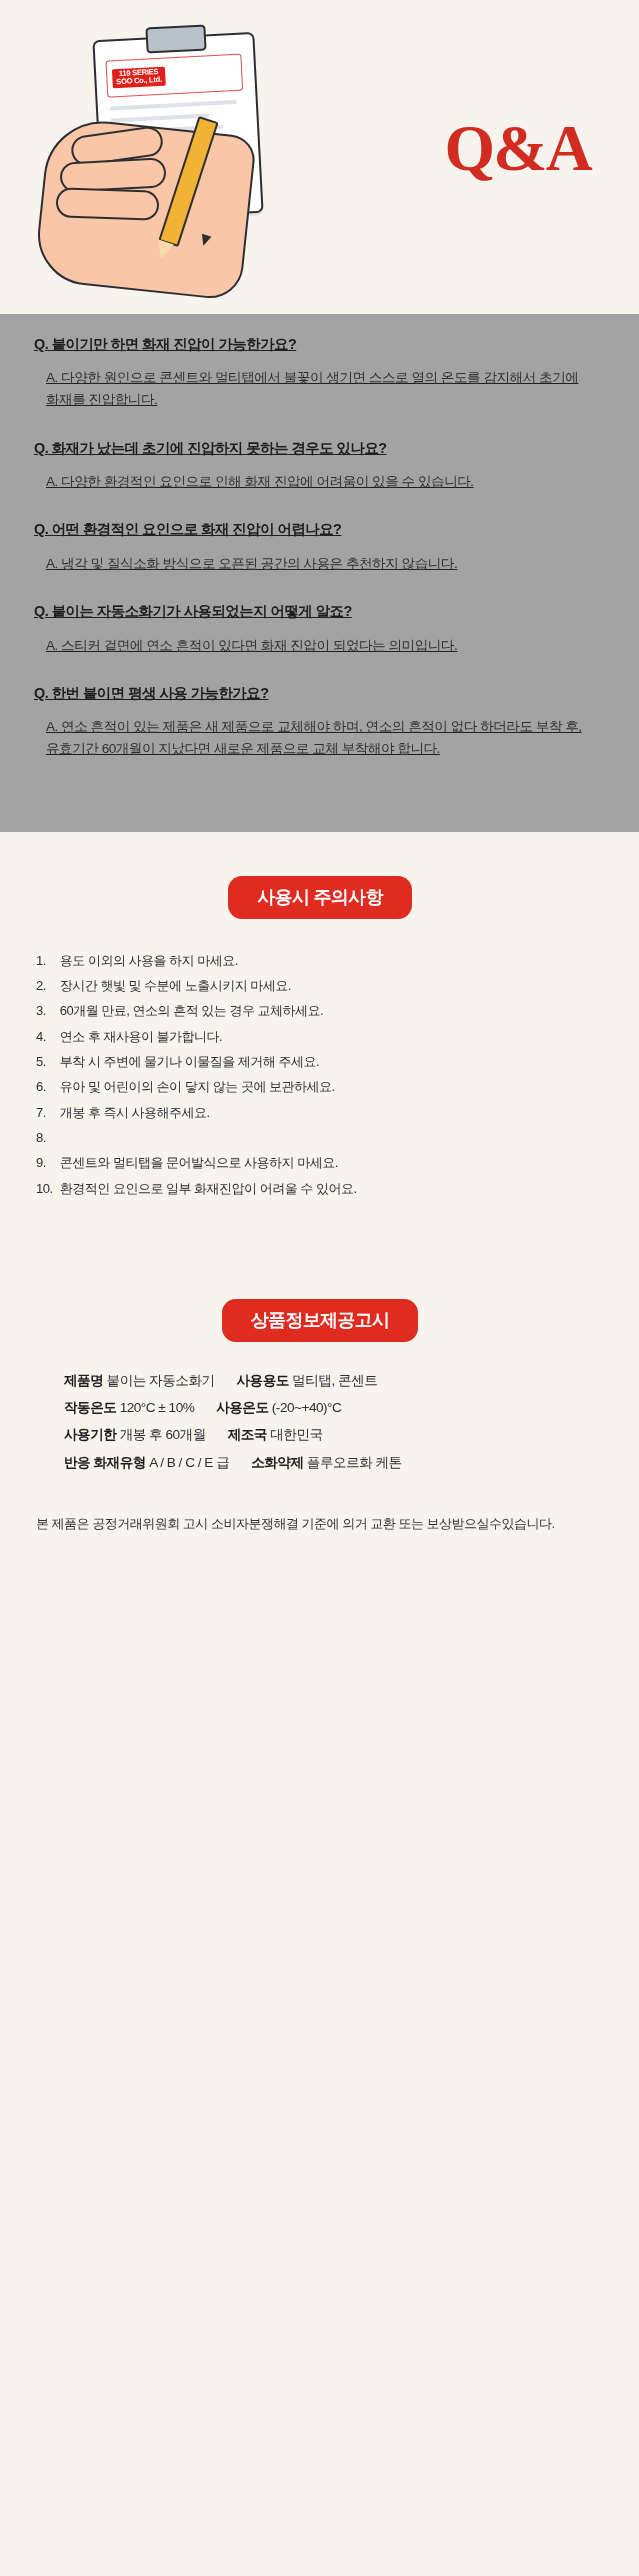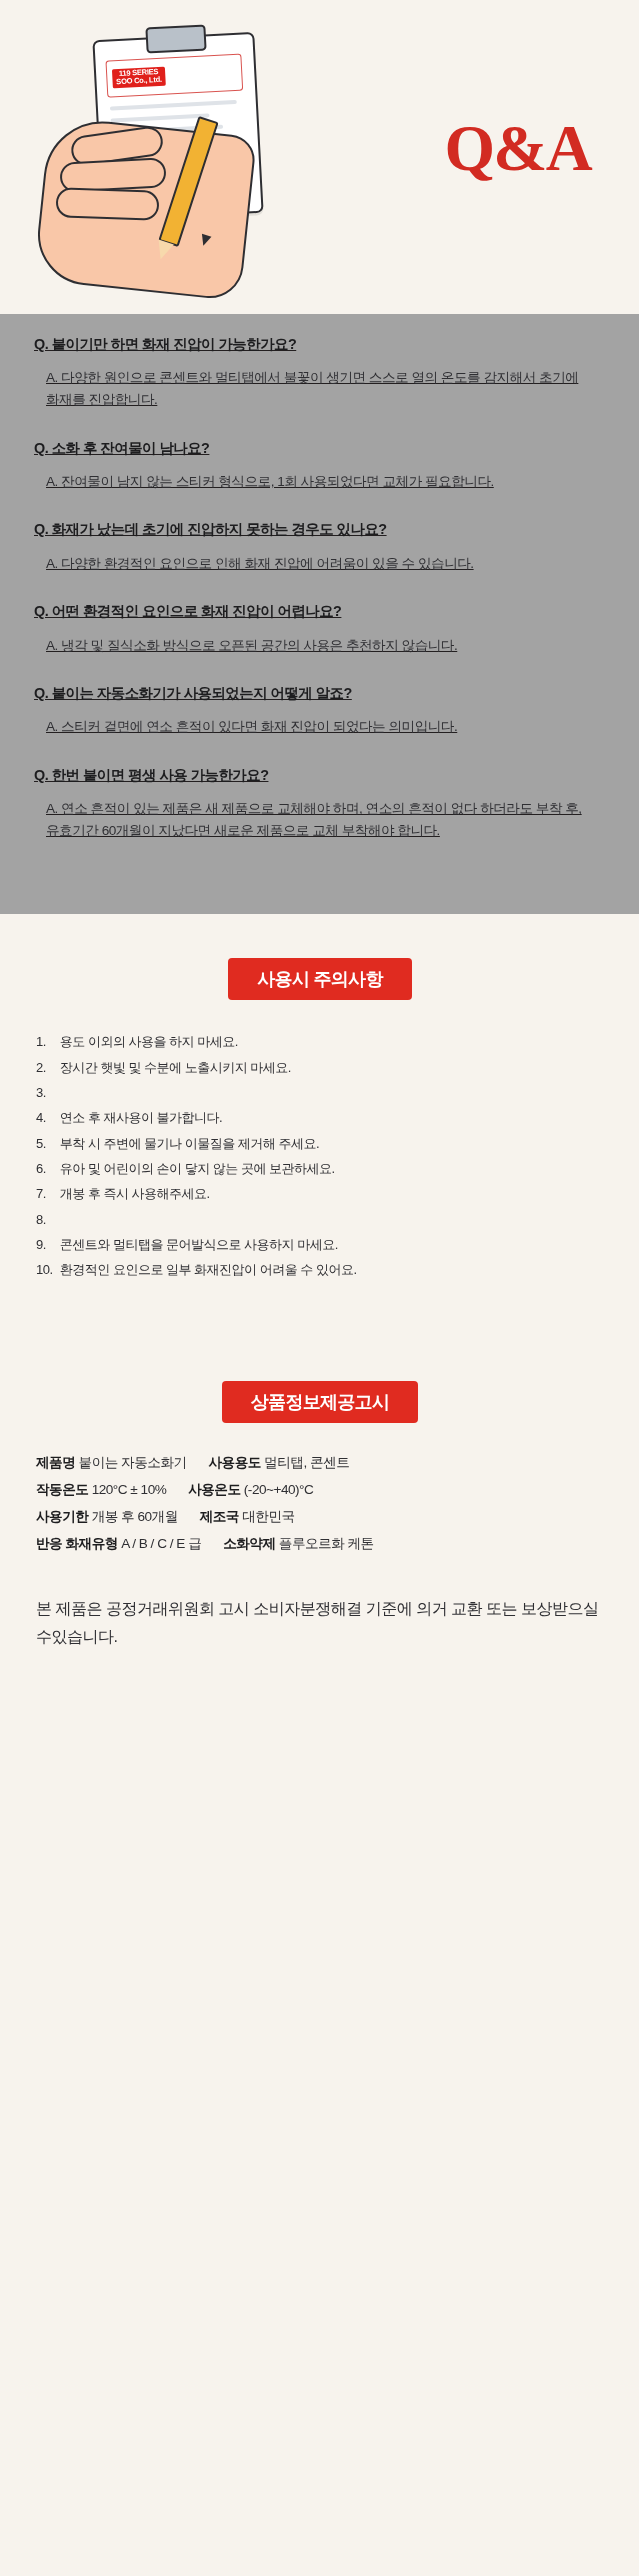--- a/index.html
+++ b/index.html
@@ -224,21 +224,21 @@
   }
   .ribbon {
     display: inline-block;
     position: relative;
     background: #e02b20;
     color: #ffffff;
     font-size: 18px;
     font-weight: bold;
     letter-spacing: -0.7px;
     padding: 9.3px 29px;
-    border-radius: 4px;
+    border-radius: 14px;
   }
   .ribbon:before,
   .ribbon:after {
     content: "";
     position: absolute;
     top: 7.6px;
     width: 18.7px;
     height: 25.5px;
     background: #b01a12;
     z-index: -1;
@@ -256,40 +256,41 @@
     color: #2f2f33;
     letter-spacing: -0.5px;
     display: flex;
     gap: 5.1px;
   }
   .caution-item .num { min-width: 18.7px; }
 
   
   .info-wrap {
     padding: 25.5px 36px 8.5px 36px;
+    margin-left: 28px;
   }
   .info-row {
     font-size: 13.6px;
     line-height: 2.0;
     letter-spacing: -0.5px;
     color: #2f2f33;
   }
   .info-row .lbl {
     font-weight: bold;
     color: #1d1d1f;
   }
   .info-row .gap { display: inline-block; width: 15.3px; }
   .info-fade {
     height: 13.6px;
     background: linear-gradient(to bottom, rgba(247,243,237,0) 0%, rgba(247,243,237,1) 90%);
     margin-top: -3.4px;
   }
   .info-note {
     padding: 18.7px 36px 34px 36px;
-    font-size: 16px;
+    font-size: 13px;
     line-height: 1.75;
     color: #2f2f33;
     letter-spacing: -0.5px;
   }
 </style>
 </head>
 <body>
 
 <div class="page">
 
@@ -325,24 +326,20 @@
     <div class="hero-title">Q&amp;A</div>
   </div>
 
   <div class="qa-wrap">
 
     <div class="qa-block">
       <p class="qa-q">Q. 붙이기만 하면 화재 진압이 가능한가요?</p>
       <p class="qa-a">A. 다양한 원인으로 콘센트와 멀티탭에서 불꽃이 생기면 스스로 열의 온도를 감지해서 초기에 화재를 진압합니다.</p>
     </div>
 
-    <div class="qa-block">
-      <p class="qa-q">Q. 소화 후 잔여물이 남나요?</p>
-      <p class="qa-a">A. 잔여물이 남지 않는 스티커 형식으로, 1회 사용되었다면 교체가 필요합니다.</p>
-    </div>
 
     <div class="qa-block">
       <p class="qa-q">Q. 화재가 났는데 초기에 진압하지 못하는 경우도 있나요?</p>
       <p class="qa-a">A. 다양한 환경적인 요인으로 인해 화재 진압에 어려움이 있을 수 있습니다.</p>
     </div>
 
     <div class="qa-block">
       <p class="qa-q">Q. 어떤 환경적인 요인으로 화재 진압이 어렵나요?</p>
       <p class="qa-a">A. 냉각 및 질식소화 방식으로 오픈된 공간의 사용은 추천하지 않습니다.</p>
     </div>
@@ -367,20 +364,21 @@
     <div class="caution-item">
       <span class="num">1.</span>
       <span>용도 이외의 사용을 하지 마세요.</span>
     </div>
     <div class="caution-item">
       <span class="num">2.</span>
       <span>장시간 햇빛 및 수분에 노출시키지 마세요.</span>
     </div>
     <div class="caution-item">
       <span class="num">3.</span>
+      <span>60개월 만료, 연소의 흔적 있는 경우 교체하세요.</span>
     </div>
     <div class="caution-item">
       <span class="num">4.</span>
       <span>연소 후 재사용이 불가합니다.</span>
     </div>
     <div class="caution-item">
       <span class="num">5.</span>
       <span>부착 시 주변에 물기나 이물질을 제거해 주세요.</span>
     </div>
     <div class="caution-item">

